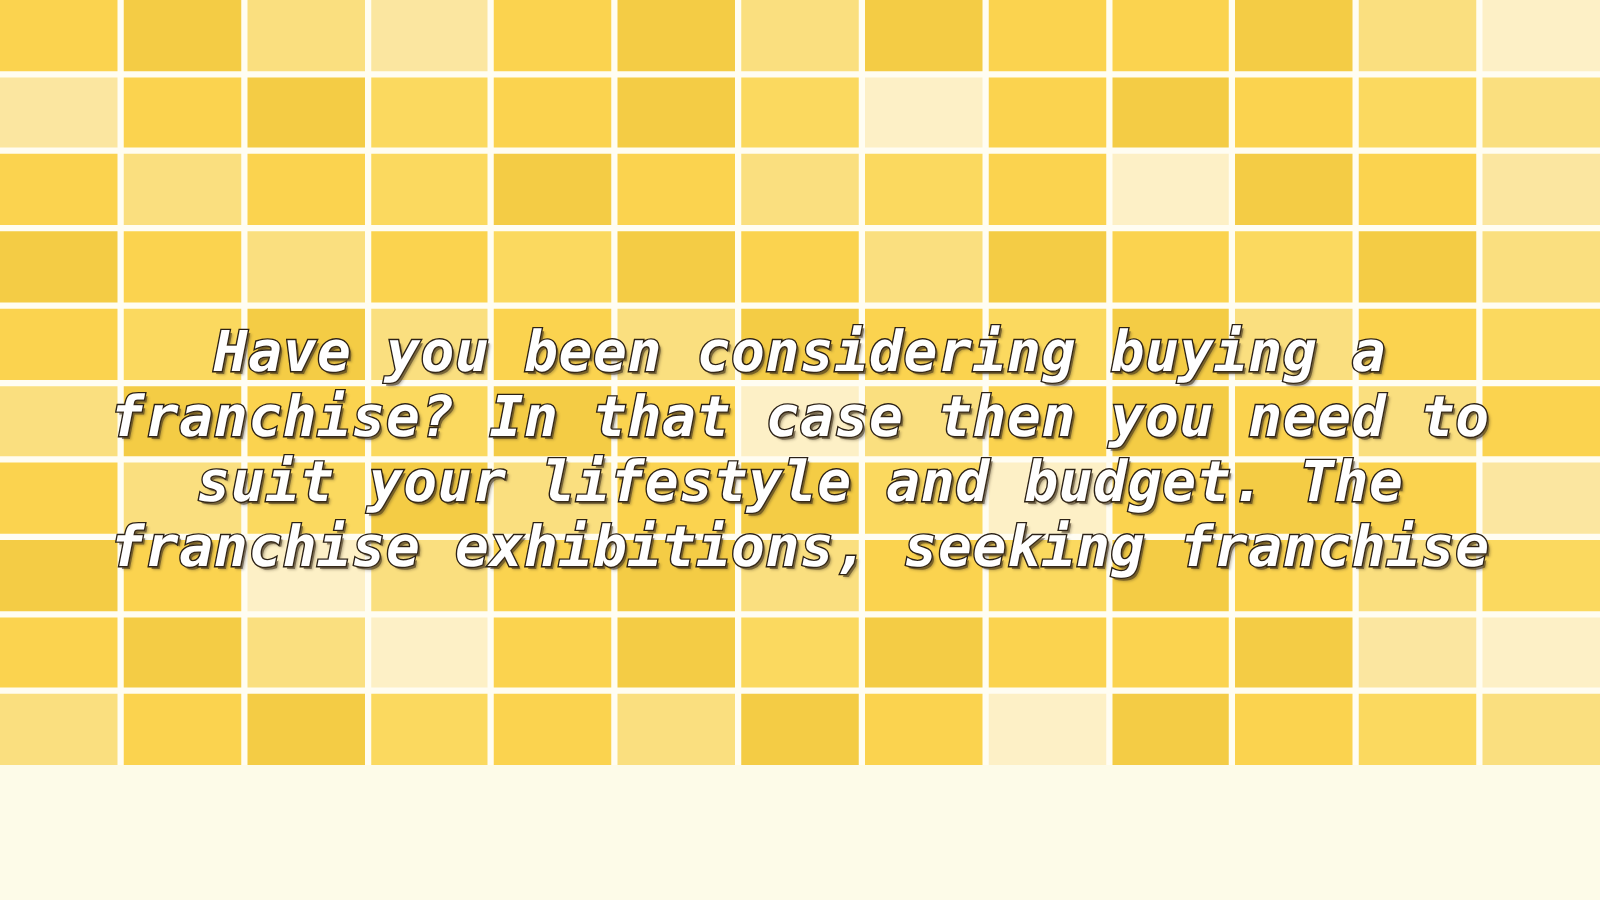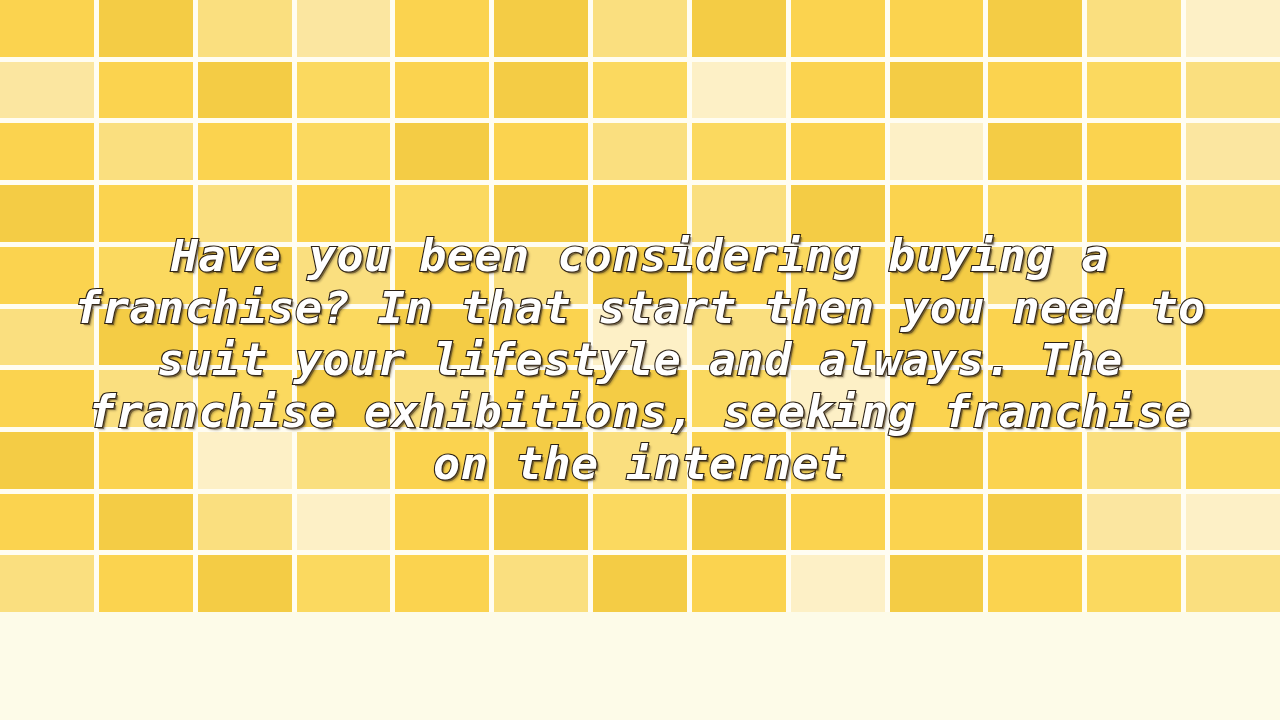--- a/index.html
+++ b/index.html
@@ -207,20 +207,19 @@
       <div class="tile" style="background: rgb(253, 240, 198);"></div>
       <div class="tile" style="background: rgb(244, 204, 69);"></div>
       <div class="tile" style="background: rgb(251, 211, 79);"></div>
       <div class="tile" style="background: rgb(251, 217, 95);"></div>
       <div class="tile" style="background: rgb(250, 223, 127);"></div>
     </div>
 
   <div id="quote-overlay">
     <div id="quote-block" style="color: rgb(255, 255, 255); -webkit-text-stroke-color: rgb(43, 33, 23);">
         <span class="quote-line">Have you been considering buying a</span>
-        <span class="quote-line">franchise? In that start then you need to</span>
-        <span class="quote-line">suit your lifestyle and always. The</span>
+        <span class="quote-line">franchise? In that case then you need to</span>
+        <span class="quote-line">suit your lifestyle and budget. The</span>
         <span class="quote-line">franchise exhibitions, seeking franchise</span>
-        <span class="quote-line">on the internet</span>
       </div>
   </div>
 
 </div>
 
 </body></html>

